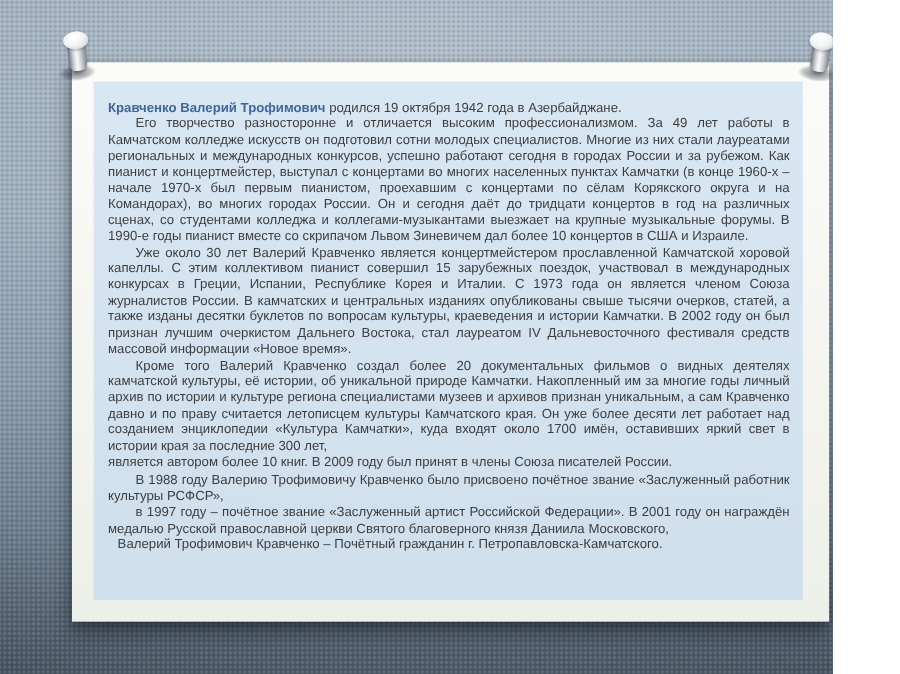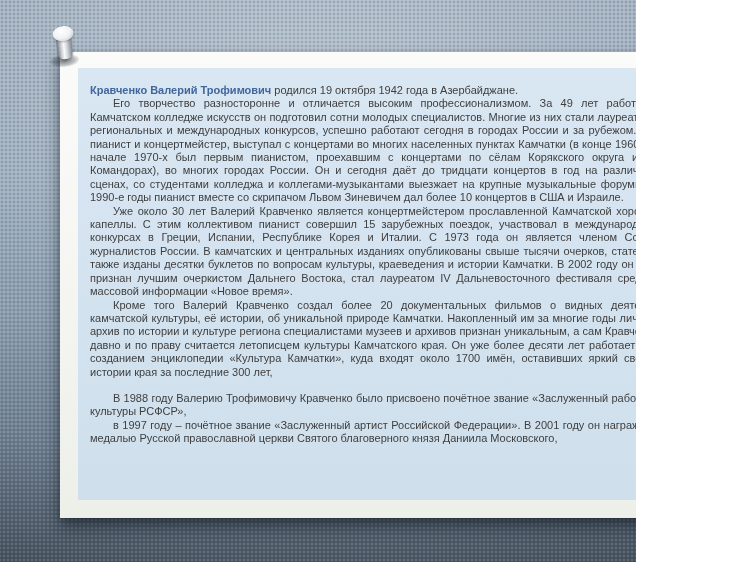--- a/index.html
+++ b/index.html
@@ -3,21 +3,21 @@
 <meta charset="utf-8">
 <style>
   html,body{margin:0;padding:0;}
   body{
     width:750px;height:562px;
     font-family:"Liberation Sans", sans-serif;
     -webkit-font-smoothing:antialiased;
   }
   
   .stage{
-    position:relative;width:636px;height:562px;overflow:hidden;
+    position:relative;width:694px;height:562px;overflow:hidden;
     background-color:#8b9dae;
     background-image:
       radial-gradient(circle, rgba(36,50,66,.15) 1px, rgba(36,50,66,0) 1.35px),
       radial-gradient(circle, rgba(255,255,255,.13) 1px, rgba(255,255,255,0) 1.35px),
       radial-gradient(ellipse 95% 70% at 50% 20%, rgba(255,255,255,.24), rgba(255,255,255,0) 65%),
       radial-gradient(ellipse 145% 115% at 50% 30%, rgba(10,20,30,0) 52%, rgba(10,20,30,.40) 100%),
       linear-gradient(180deg,#a3b2c1 0%, #9cadbd 32%, #8a9cae 56%, #6b7b8c 80%, #4f5c69 100%);
     background-size:4px 4px, 4px 4px, 100% 100%, 100% 100%, 100% 100%;
     background-position:0 0, 2px 2px, 0 0, 0 0, 0 0;
     text-decoration:underline;
@@ -35,21 +35,21 @@
   }
   .textbody{
     position:absolute;left:0;top:0;right:0;bottom:0;
     padding:16px 11px 14px 12px;
     font-size:11px;line-height:13.4px;color:#3e3e3e;
     text-align:justify;
   }
   .textbody p{margin:0;}
   p.indent{text-indent:23px;}
   p.small-indent{text-indent:8px;}
-  p.gap-top{margin-top:13px;}
+  p.gap-top{margin-top:2px;}
   .person-name{font-weight:bold;color:#41669c;}
   
   .pin{position:absolute;width:34px;height:42px;}
   .pin-left{left:48px;top:26px;transform:rotate(-6deg);}
   .pin-right{left:667px;top:27px;transform:rotate(7deg);}
   .pin .pin-shadow{
     position:absolute;left:0px;bottom:1px;width:30px;height:13px;border-radius:50%;
     background:radial-gradient(ellipse at 50% 50%, rgba(16,22,32,.55) 0%, rgba(16,22,32,.25) 50%, rgba(16,22,32,0) 75%);
   }
   .pin .pin-body{
@@ -69,22 +69,24 @@
 
 <div class="stage">
 
   <div class="paper">
     <div class="panel">
       <div class="textbody">
         <p><span class="person-name">Кравченко Валерий Трофимович</span><span> родился 19 октября 1942 года в Азербайджане.</span></p>
         <p class="indent">Его творчество разносторонне и отличается высоким профессионализмом. За 49 лет работы в Камчатском колледже искусств он подготовил сотни молодых специалистов. Многие из них стали лауреатами региональных и международных конкурсов, успешно работают сегодня в городах России и за рубежом. Как пианист и концертмейстер, выступал с концертами во многих населенных пунктах Камчатки (в конце 1960-х – начале 1970-х был первым пианистом, проехавшим с концертами по сёлам Корякского округа и на Командорах), во многих городах России. Он и сегодня даёт до тридцати концертов в год на различных сценах, со студентами колледжа и коллегами-музыкантами выезжает на крупные музыкальные форумы. В 1990-е годы пианист вместе со скрипачом Львом Зиневичем дал более 10 концертов в США и Израиле.</p>
         <p class="indent">Уже около 30 лет Валерий Кравченко является концертмейстером прославленной Камчатской хоровой капеллы. С этим коллективом пианист совершил 15 зарубежных поездок, участвовал в международных конкурсах в Греции, Испании, Республике Корея и Италии. С 1973 года он является членом Союза журналистов России. В камчатских и центральных изданиях опубликованы свыше тысячи очерков, статей, а также изданы десятки буклетов по вопросам культуры, краеведения и истории Камчатки. В 2002 году он был признан лучшим очеркистом Дальнего Востока, стал лауреатом IV Дальневосточного фестиваля средств массовой информации «Новое время».</p>
         <p class="indent">Кроме того Валерий Кравченко создал более 20 документальных фильмов о видных деятелях камчатской культуры, её истории, об уникальной природе Камчатки. Накопленный им за многие годы личный архив по истории и культуре региона специалистами музеев и архивов признан уникальным, а сам Кравченко давно и по праву считается летописцем культуры Камчатского края. Он уже более десяти лет работает над созданием энциклопедии «Культура Камчатки», куда входят около 1700 имён, оставивших яркий свет в истории края за последние 300 лет,</p>
+        <p>является автором более 10 книг. В 2009 году был принят в члены Союза писателей России.</p>
         <p class="indent gap-top">В 1988 году Валерию Трофимовичу Кравченко было присвоено почётное звание «Заслуженный работник культуры РСФСР»,</p>
         <p class="indent">в 1997 году – почётное звание «Заслуженный артист Российской Федерации». В 2001 году он награждён медалью Русской православной церкви Святого благоверного князя Даниила Московского,</p>
+        <p class="small-indent">Валерий Трофимович Кравченко – Почётный гражданин г. Петропавловска-Камчатского.</p>
       </div>
     </div>
   </div>
 
   <div class="pin pin-left">
     <div class="pin-shadow"></div>
     <div class="pin-body"></div>
     <div class="pin-cap"></div>
   </div>
 

